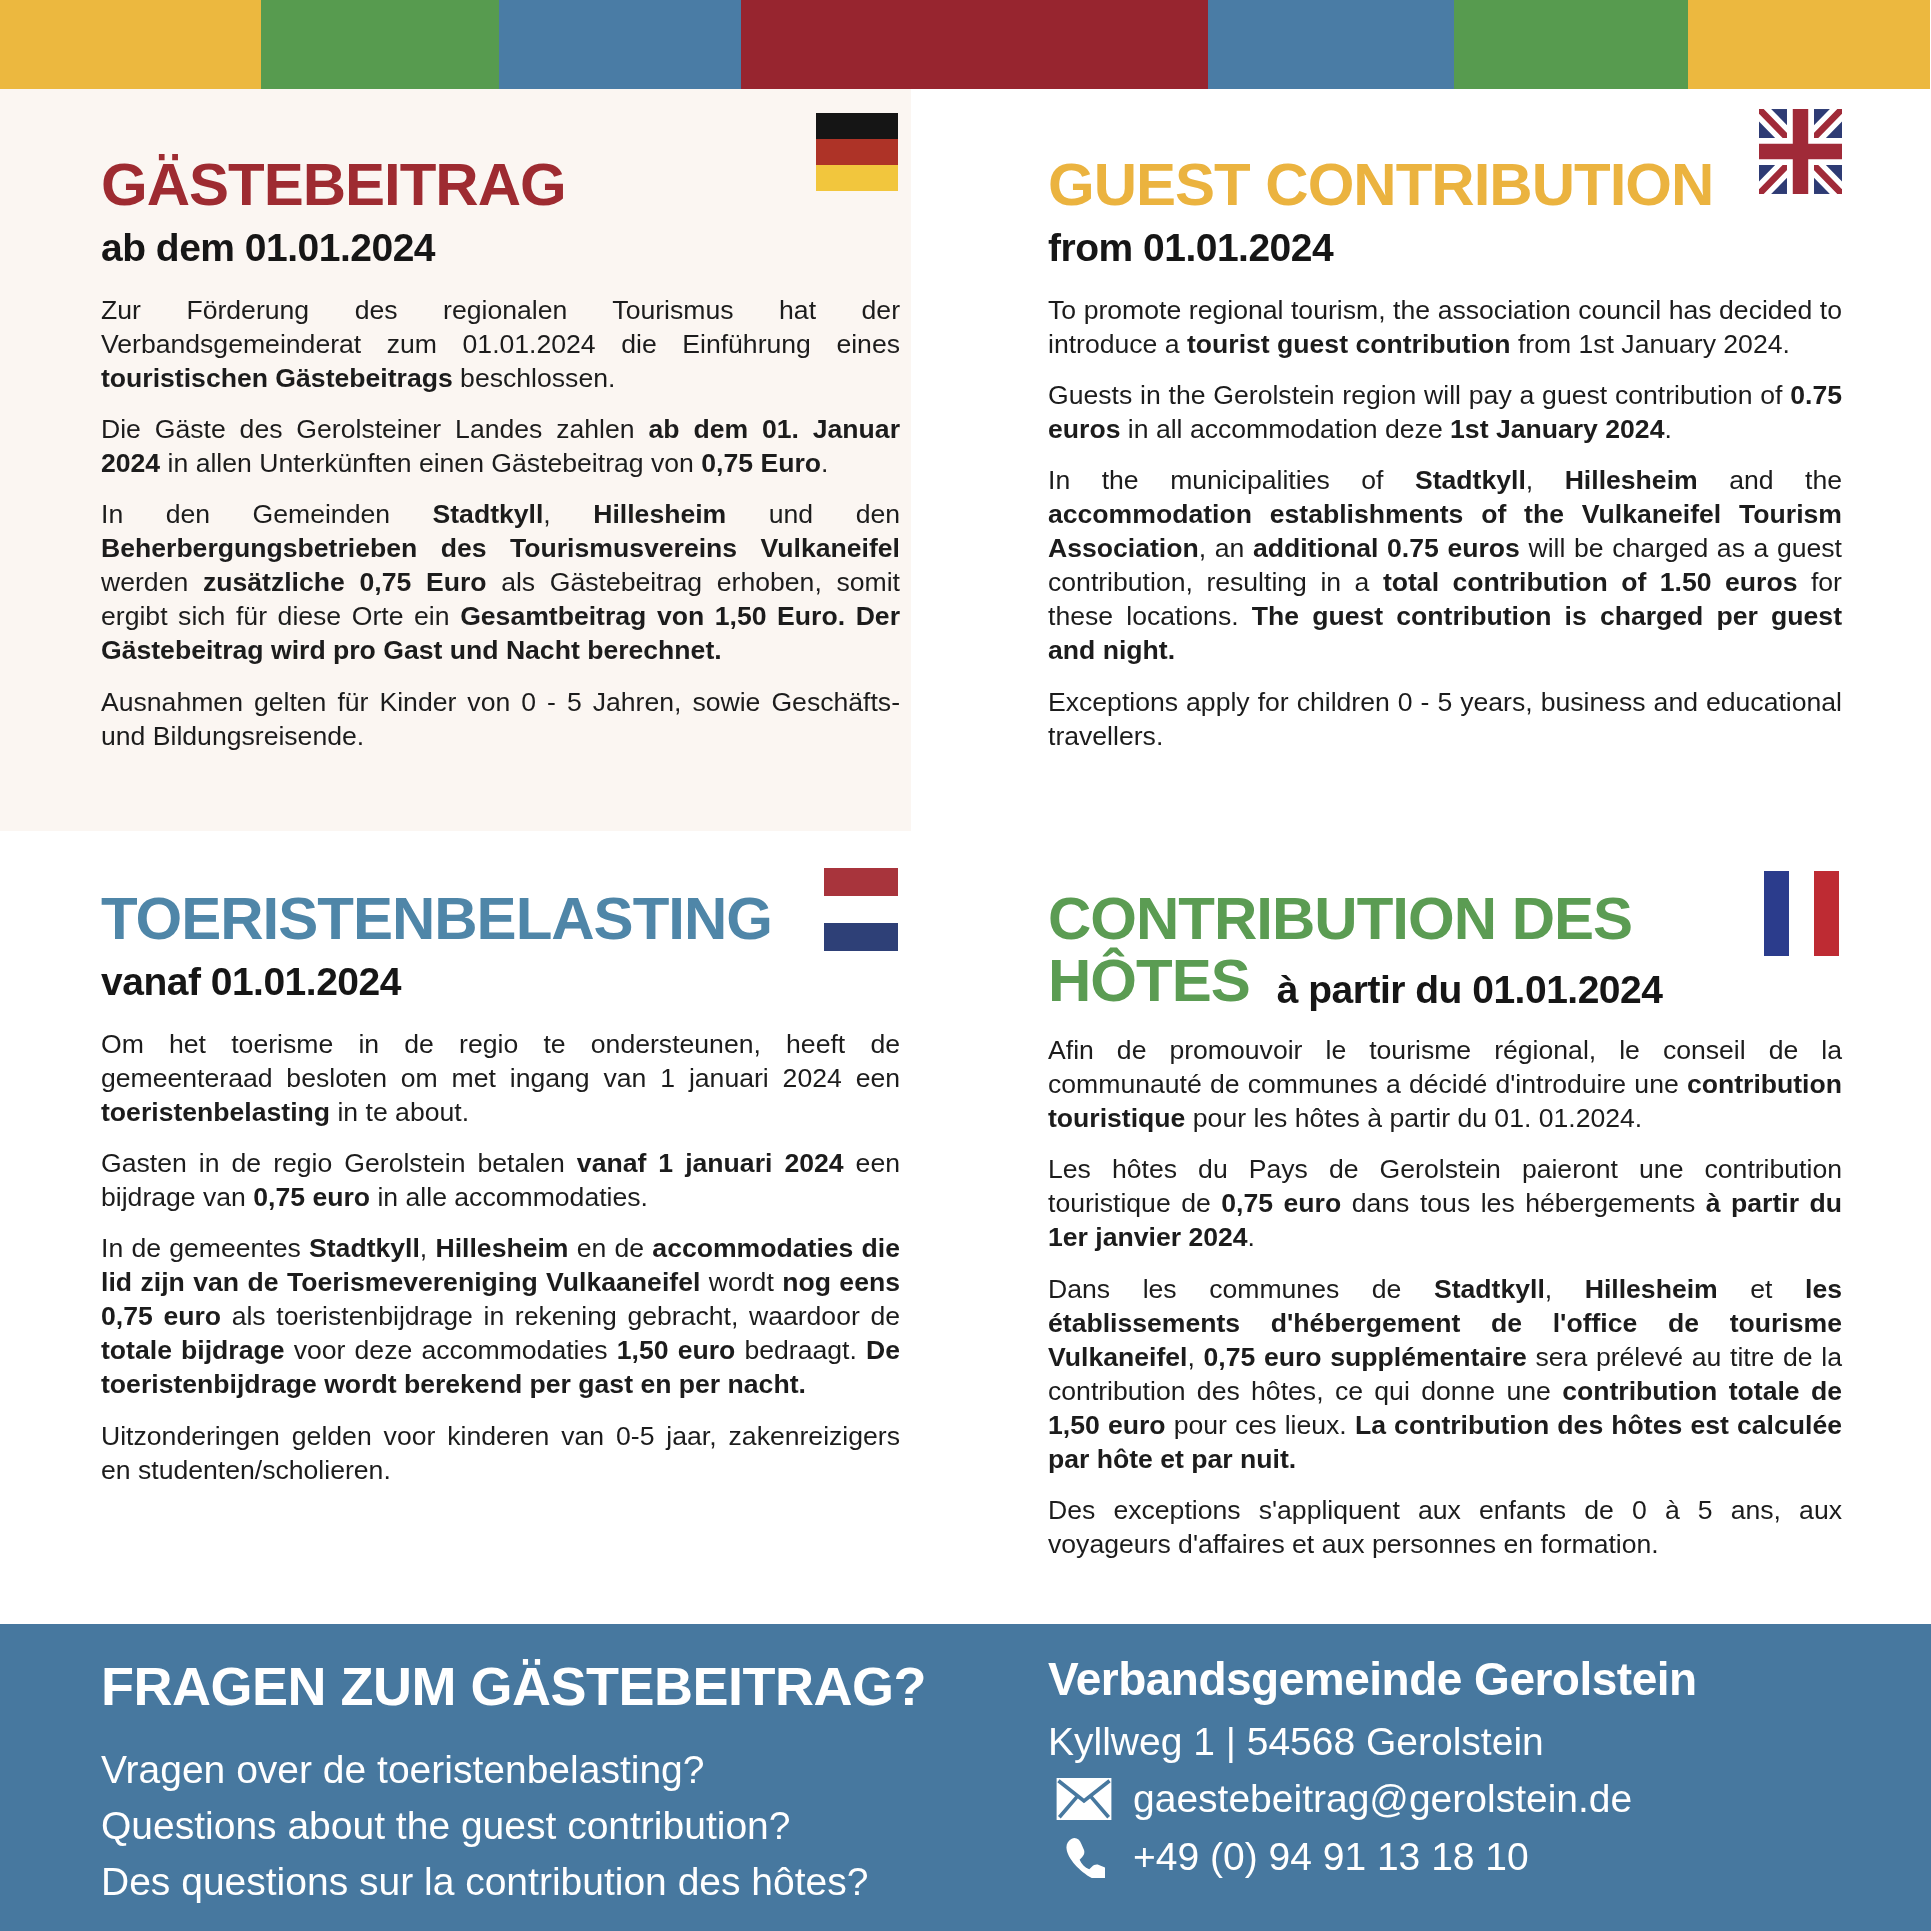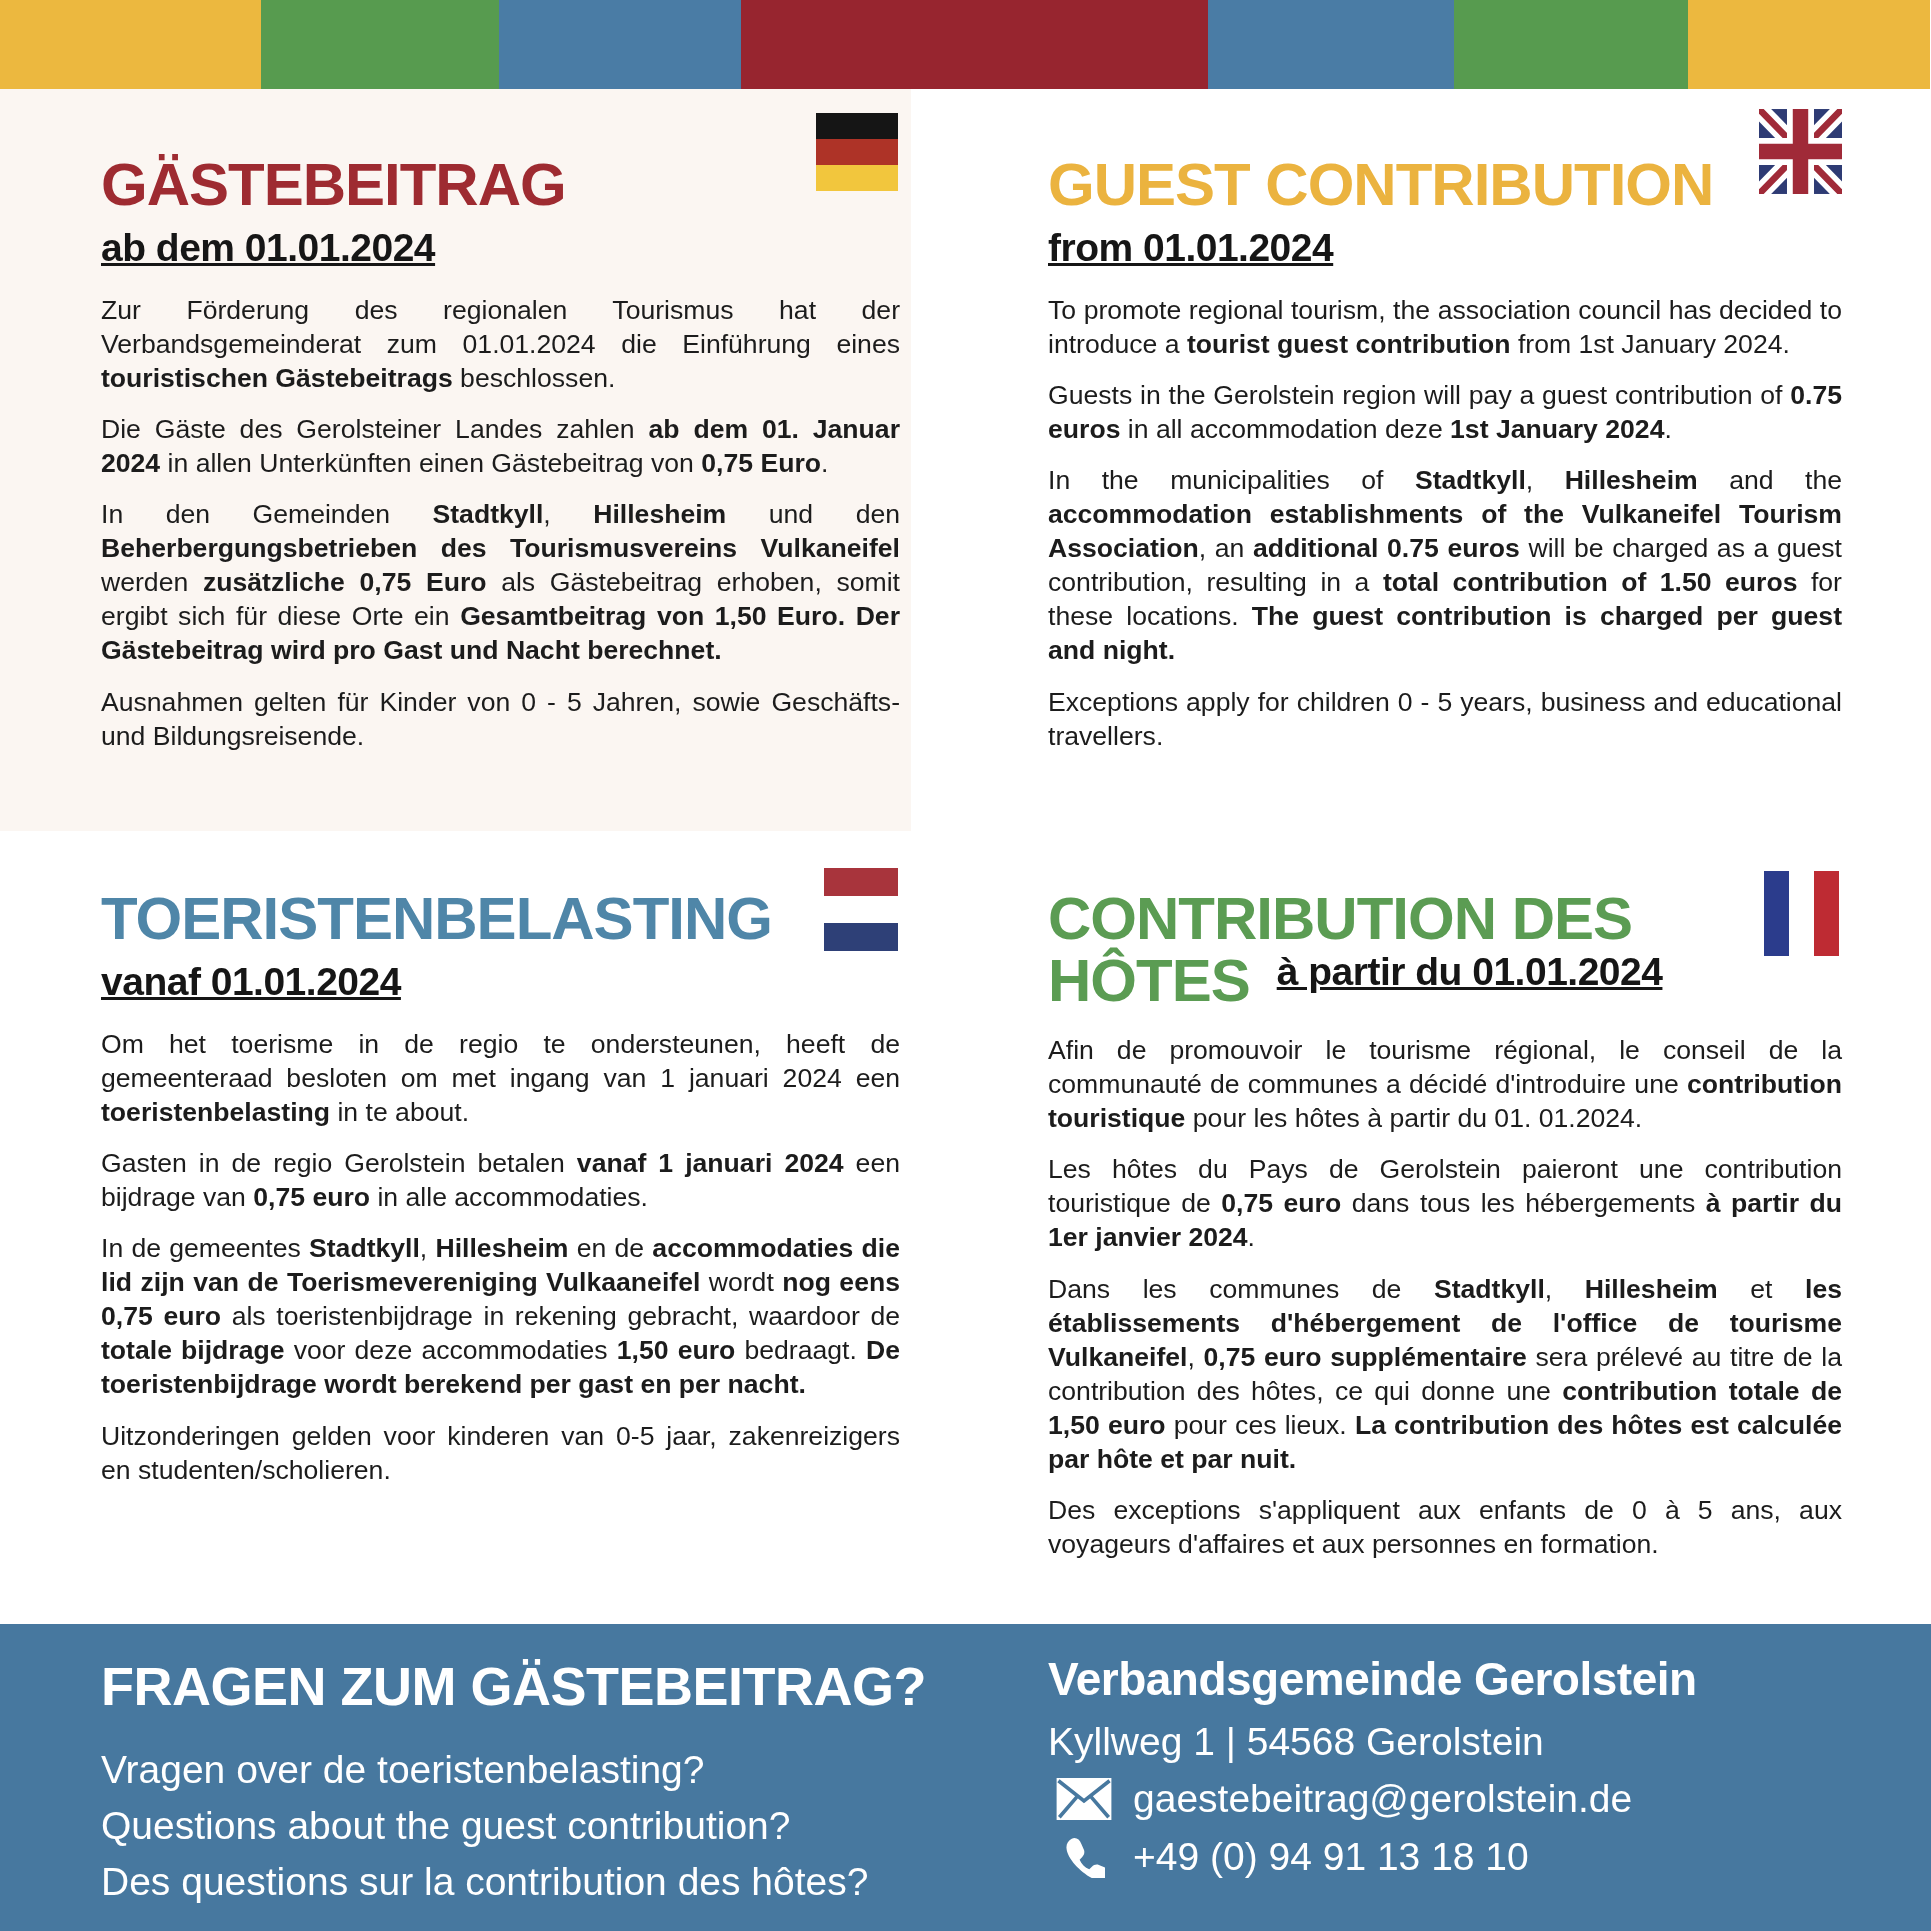--- a/index.html
+++ b/index.html
@@ -17,22 +17,22 @@
   .section{position:absolute;width:799px;}
   .sec-de{left:101px;top:154px;}
   .sec-en{left:1048px;top:154px;width:794px;}
   .sec-nl{left:101px;top:888px;}
   .sec-fr{left:1048px;top:888px;width:794px;}
   .title{font-size:60px;line-height:62px;font-weight:bold;margin:0 0 9.7px 0;letter-spacing:-1px;}
   .t-de{color:#9e2b31;}
   .t-en{color:#ebb33f;}
   .t-nl{color:#4f86a8;}
   .t-fr{color:#5b9c53;margin-bottom:0;}
-  .subtitle{font-size:39px;line-height:44px;font-weight:bold;color:#161616;margin:0 0 23px 0;letter-spacing:-0.5px;text-decoration:underline;}
-  .fr-title-row{display:flex;align-items:flex-start;gap:27px;margin:0 0 21px 0;}
+  .subtitle{font-size:39px;line-height:44px;font-weight:bold;color:#161616;margin:0 0 23px 0;letter-spacing:-0.5px;}
+  .fr-title-row{display:flex;align-items:flex-end;gap:27px;margin:0 0 21px 0;}
   .fr-title-row .title{margin:0;}
   .fr-title-row .subtitle{margin:0;}
   p.body{font-size:26.6px;line-height:34px;text-align:justify;margin:0 0 17.4px 0;color:#1c1c1c;}
   p.body:last-child{margin-bottom:0;}
   .b{font-weight:bold;}
   
   .flag{position:absolute;display:flex;}
   .flag .s{flex:1;}
   .flag-de{left:816px;top:113px;width:82px;height:78px;flex-direction:column;}
   .flag-de .s1{background:#151515;}

